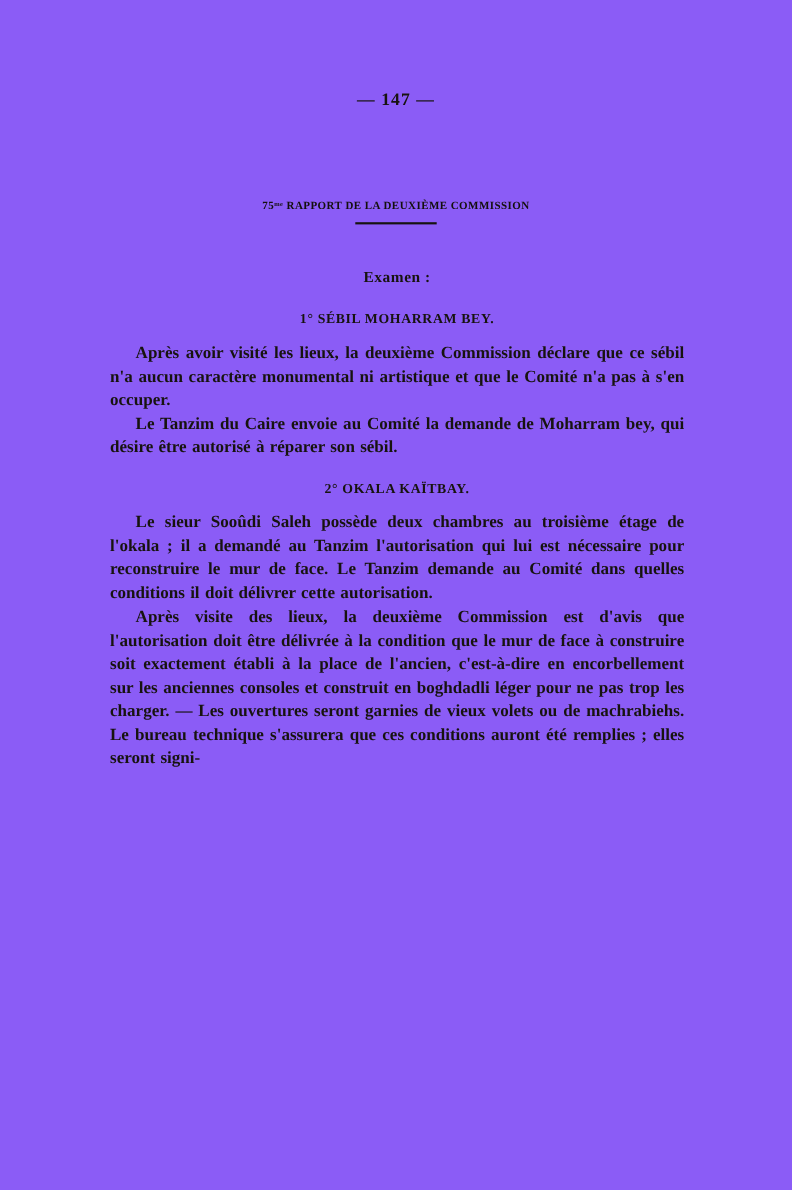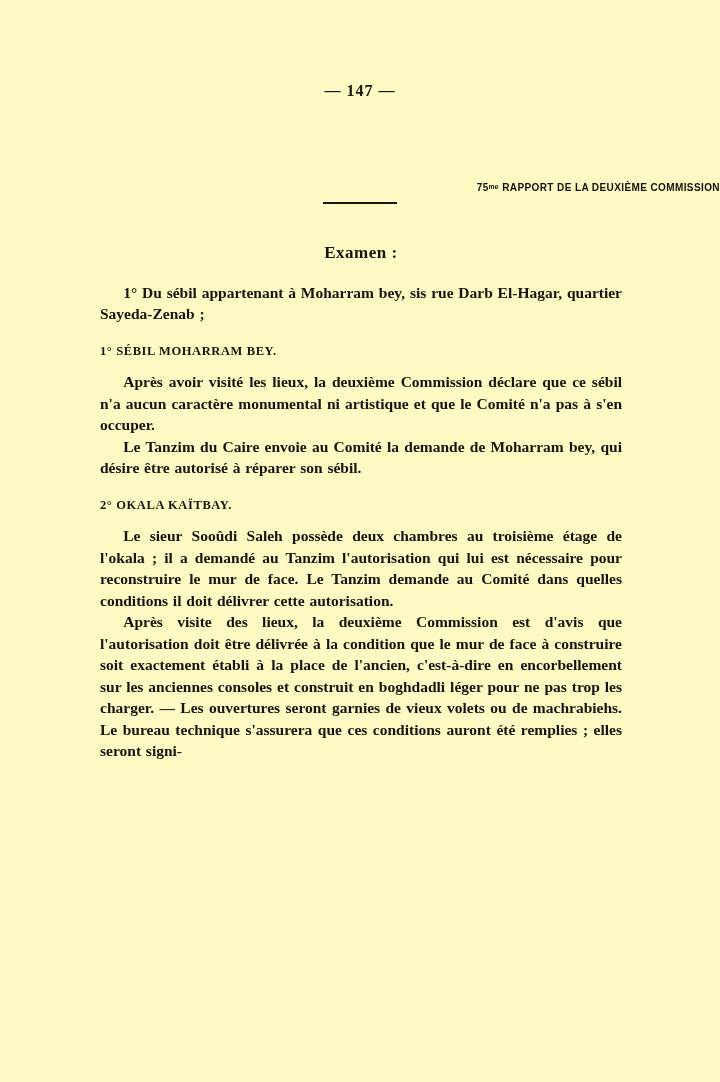--- a/index.html
+++ b/index.html
@@ -4,72 +4,71 @@
 <style>
   html, body {
     margin: 0;
     padding: 0;
     background: #e9e9e9;
   }
   .page {
     width: 720px;
     height: 1082px;
     margin: 0 auto;
-    background: #fef9c3;
+    background: #8b5cf6;
     color: #17130f;
     font-family: "Liberation Serif", "DejaVu Serif", serif;
     font-weight: bold;
     box-sizing: border-box;
     position: relative;
     overflow: hidden;
   }
   .page-number {
     padding-top: 82px;
     text-align: center;
     font-size: 16px;
     letter-spacing: 1px;
   }
   .report-header {
     margin-top: 82px;
     text-align: center;
   }
   .report-title {
-    font-family: Liberation Sans, sans-serif;
+    font-family: Liberation Serif, serif;
     font-size: 10px;
     font-weight: bold;
     letter-spacing: 0.4px;
     color: #14100c;
-    text-align: right;
   }
   .title-rule {
     width: 74px;
     border: none;
     border-top: 2px solid #17130f;
     margin: 9px auto 0 auto;
   }
   .content {
     margin: 38px 98px 0 100px;
     font-size: 15.5px;
     line-height: 21.5px;
   }
   .examen-heading {
     text-align: center;
-    font-size: 17px;
+    font-size: 14px;
     letter-spacing: 0.5px;
-    margin-bottom: 18px;
+    margin-bottom: 0;
     text-indent: 0;
   }
   p.item, p.para {
     margin: 0;
     text-align: justify;
     text-indent: 1.5em;
     word-spacing: 0.06em;
   }
   .section-heading {
-    text-align: left;
+    text-align: center;
     font-size: 12.5px;
     font-weight: bold;
     letter-spacing: 0.6px;
     margin: 16px 0 9px 0;
     text-indent: 0;
   }
 </style>
 </head>
 <body>
 
@@ -79,21 +78,20 @@
 
   <div class="report-header">
     <div class="report-title">75ᵐᵉ RAPPORT DE LA DEUXIÈME COMMISSION</div>
     <hr class="title-rule">
   </div>
 
   <div class="content">
 
     <div class="examen-heading">Examen :</div>
 
-    <p class="item">1° Du sébil appartenant à Moharram bey, sis rue Darb El-Hagar, quartier Sayeda-Zenab ;</p>
 
     <div class="section-heading">1° SÉBIL MOHARRAM BEY.</div>
     <p class="para">Après avoir visité les lieux, la deuxième Commission déclare que ce sébil n'a aucun caractère monumental ni artistique et que le Comité n'a pas à s'en occuper.</p>
     <p class="para">Le Tanzim du Caire envoie au Comité la demande de Moharram bey, qui désire être autorisé à réparer son sébil.</p>
 
     <div class="section-heading">2° OKALA KAÏTBAY.</div>
     <p class="para">Le sieur Sooûdi Saleh possède deux chambres au troisième étage de l'okala ; il a demandé au Tanzim l'autorisation qui lui est nécessaire pour reconstruire le mur de face. Le Tanzim demande au Comité dans quelles conditions il doit délivrer cette autorisation.</p>
     <p class="para">Après visite des lieux, la deuxième Commission est d'avis que l'autorisation doit être délivrée à la condition que le mur de face à construire soit exactement établi à la place de l'ancien, c'est-à-dire en encorbellement sur les anciennes consoles et construit en boghdadli léger pour ne pas trop les charger. — Les ouvertures seront garnies de vieux volets ou de machrabiehs. Le bureau technique s'assurera que ces conditions auront été remplies ; elles seront signi-</p>
 
   </div>

